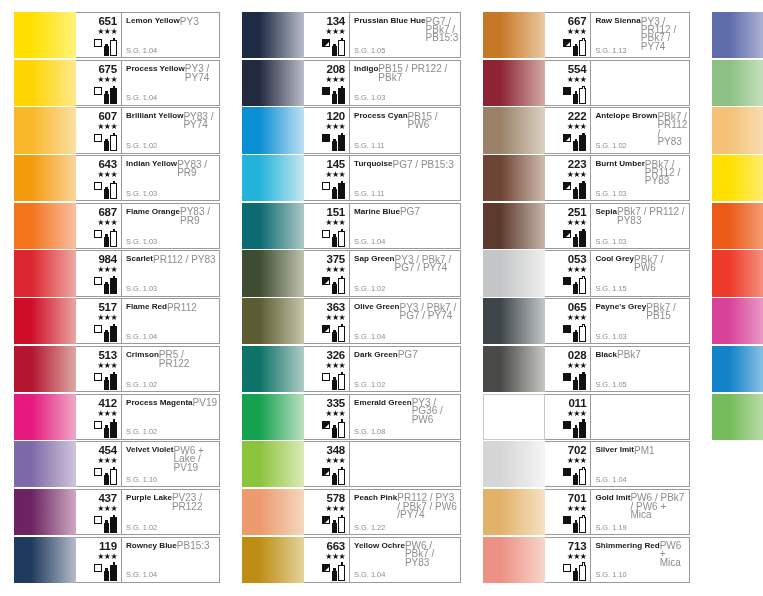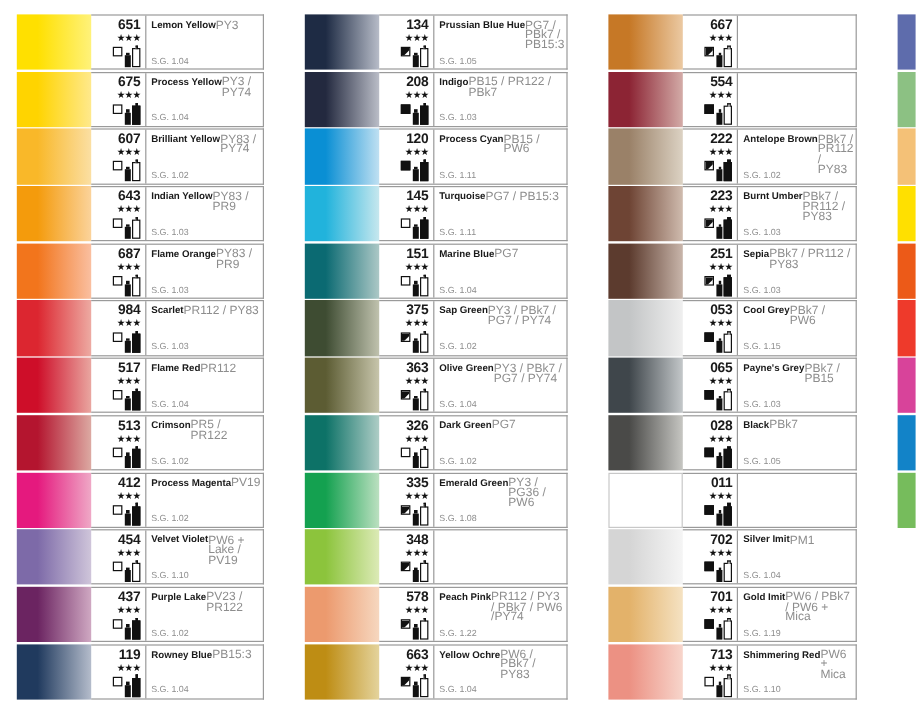--- a/index.html
+++ b/index.html
@@ -8,21 +8,21 @@
     width:763px;height:596px;
     background:#ffffff;
     font-family:"Liberation Sans", sans-serif;
     overflow:hidden;
   }
   #chart-grid{
     position:relative;
     width:763px;height:596px;
     display:grid;
     grid-template-columns:repeat(4, 1fr);
-    column-gap:12px;
+    column-gap:0px;
     padding:12px 0 0 0;
     box-sizing:border-box;
     border-radius:18px;
   }
   .column{
     display:flex;
     flex-direction:column;
     padding:0 8px 0 14px;
     box-sizing:border-box;
   }
@@ -672,20 +672,25 @@
             <div class="code">667</div>
             <div class="stars">★★★</div>
             <div class="icon-row">
               <div class="op-sq semi"></div>
               <div class="tube-wrap">
                 <div class="tube-small"></div>
                 <div class="tube-big"></div>
               </div>
             </div>
           </div>
+          <div class="right-meta">
+            <div class="name">Raw Sienna</div>
+            <div class="pigment">PY3 / PR112 / PBk7 / PY74</div>
+            <div class="sg">S.G. 1.13</div>
+          </div>
         </div>
       </div>
       <div class="swatch-card">
         <div class="swatch" style="background: linear-gradient(to right, rgb(140, 36, 52) 0%, rgb(140, 36, 52) 28%, rgb(211, 171, 167) 100%);"></div>
         <div class="info">
           <div class="left-meta">
             <div class="code">554</div>
             <div class="stars">★★★</div>
             <div class="icon-row">
               <div class="op-sq opaque"></div>

